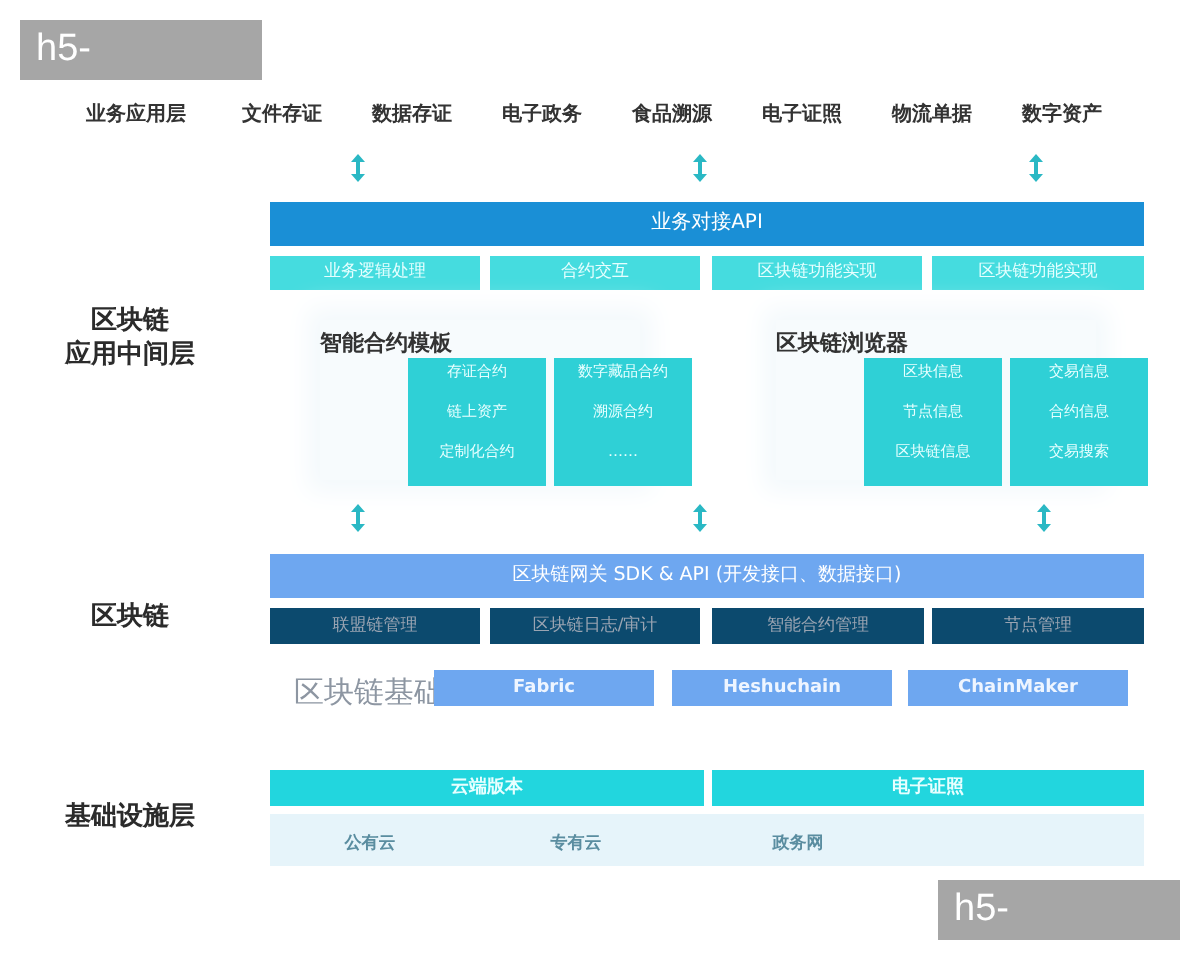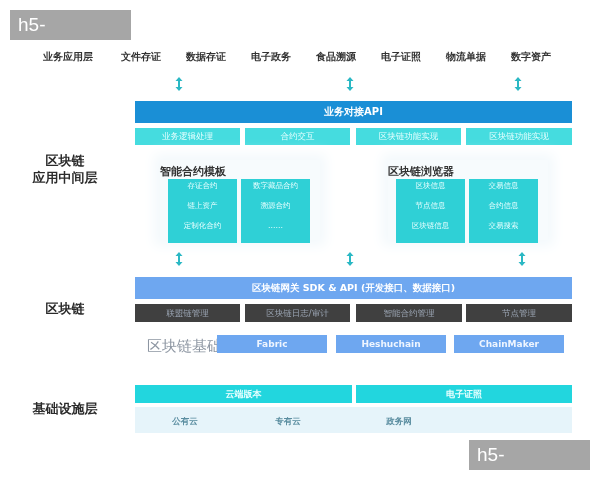--- a/index.html
+++ b/index.html
@@ -18,30 +18,30 @@
   .app-item { position: absolute; font-size: 10px; font-weight: bold; color: #333; white-space: nowrap; transform: translateX(-50%); }
 
   .arrow { position: absolute; width: 8px; height: 14px; transform: translateX(-50%); }
   .arrow svg { display: block; }
 
   .layer-label {
     position: absolute; left: 0; width: 130px; text-align: center;
     font-size: 13px; font-weight: bold; line-height: 17px; color: #2b2b2b;
   }
 
-  .bar { position: absolute; color: #fff; text-align: center; font-size: 9px; font-weight: bold; }
+  .bar { position: absolute; color: #fff; text-align: center; font-size: 9px; font-weight: normal; }
   .api-bar { left: 135px; top: 101px; width: 437px; height: 22px; line-height: 22px; background: #1a8fd6; font-size: 10px; }
   .func-cell { position: absolute; top: 128px; height: 17px; line-height: 17px; background: #45dcdf; color: #e6ffff; font-size: 8.5px; text-align: center; }
 
   .panel { position: absolute; background: #f7fbfd; box-shadow: 0 0 12px 6px #f3f9fc; }
   .panel-title { position: absolute; font-size: 11px; font-weight: bold; color: #333; width: 100%; }
-  .mini-cell { position: absolute; width: 69px; height: 24px; line-height: 14px; background: #2fd0d6; color: #e8ffff; font-size: 7.5px; text-align: center; }
+  .mini-cell { position: absolute; width: 69px; height: 24px; line-height: 14px; background: #2fd0d6; color: #e8ffff; font-size: 7.5px; text-align: center; margin-left: 36px; }
 
   .sdk-bar { left: 135px; top: 277px; width: 437px; height: 22px; line-height: 22px; background: #6ea7f0; font-size: 9.5px; }
-  .mgmt-cell { position: absolute; top: 304px; height: 18px; line-height: 18px; background: #404040; color: #9aa4b2; font-size: 8.5px; text-align: center; }
+  .mgmt-cell { position: absolute; top: 304px; height: 18px; line-height: 18px; background: #0c4a6e; color: #9aa4b2; font-size: 8.5px; text-align: center; }
   .base-label { position: absolute; left: 147px; top: 337px; font-size: 15px; color: #8d96a2; }
   .base-cell { position: absolute; top: 335px; height: 18px; line-height: 18px; background: #6ea7f0; color: #eef5ff; font-size: 9px; font-weight: bold; text-align: center; }
 
   .infra-head { position: absolute; top: 385px; height: 18px; line-height: 18px; background: #22d6de; color: #e8ffff; font-size: 9px; font-weight: bold; text-align: center; }
   .infra-body { position: absolute; left: 135px; top: 407px; width: 437px; height: 26px; background: #e6f4fa; }
   .infra-item { position: absolute; top: 416px; font-size: 8.5px; color: #5a8da0; font-weight: bold; white-space: nowrap; transform: translateX(-50%); }
 </style>
 </head>
 <body>
 

